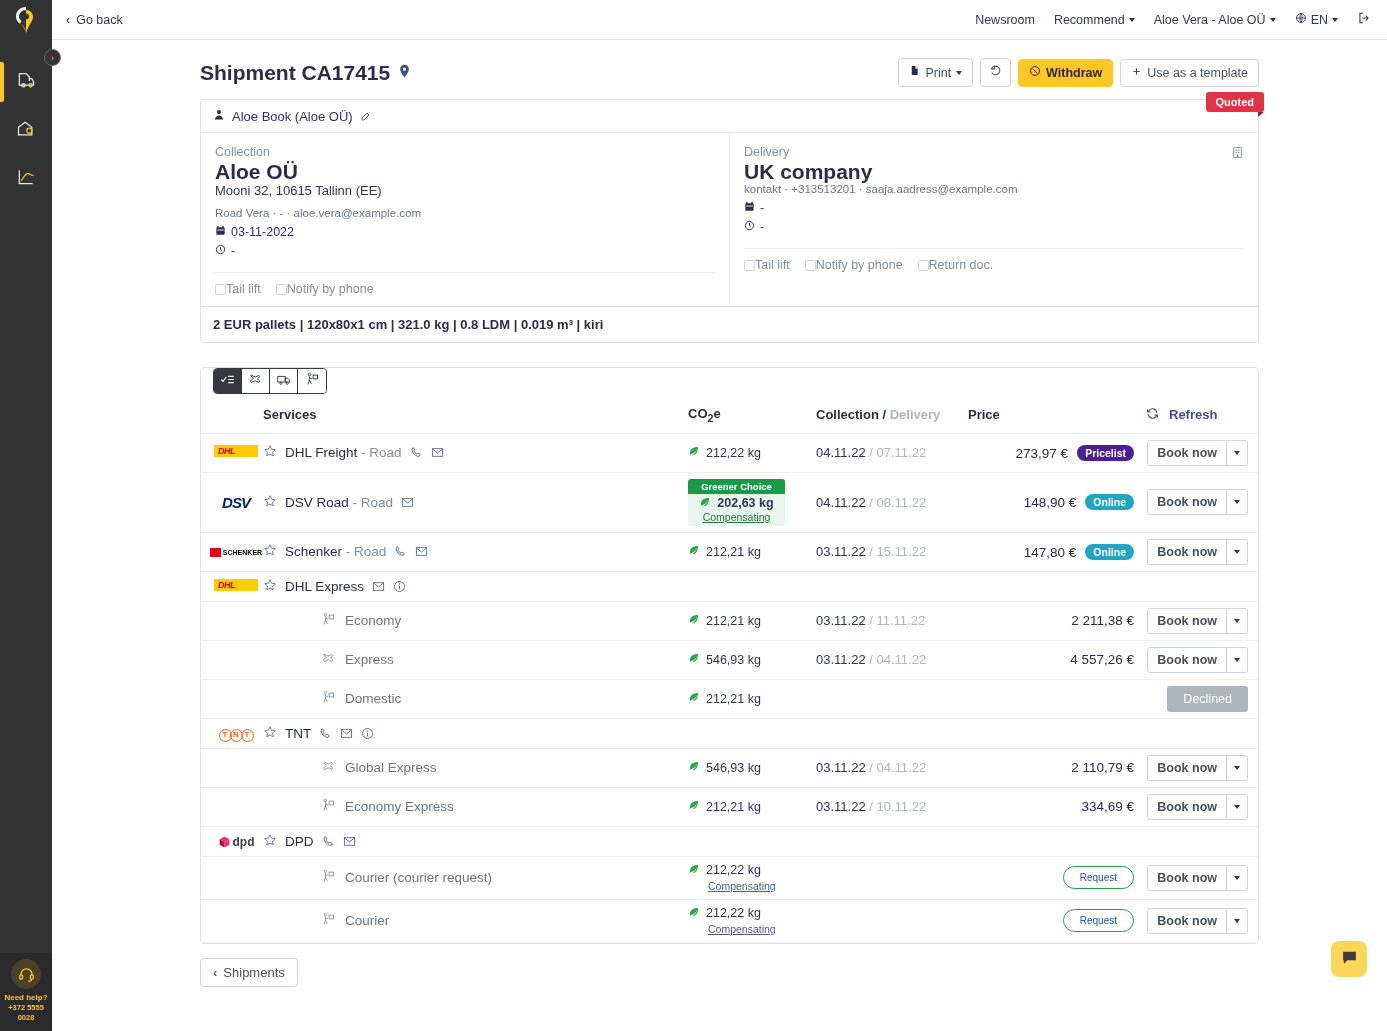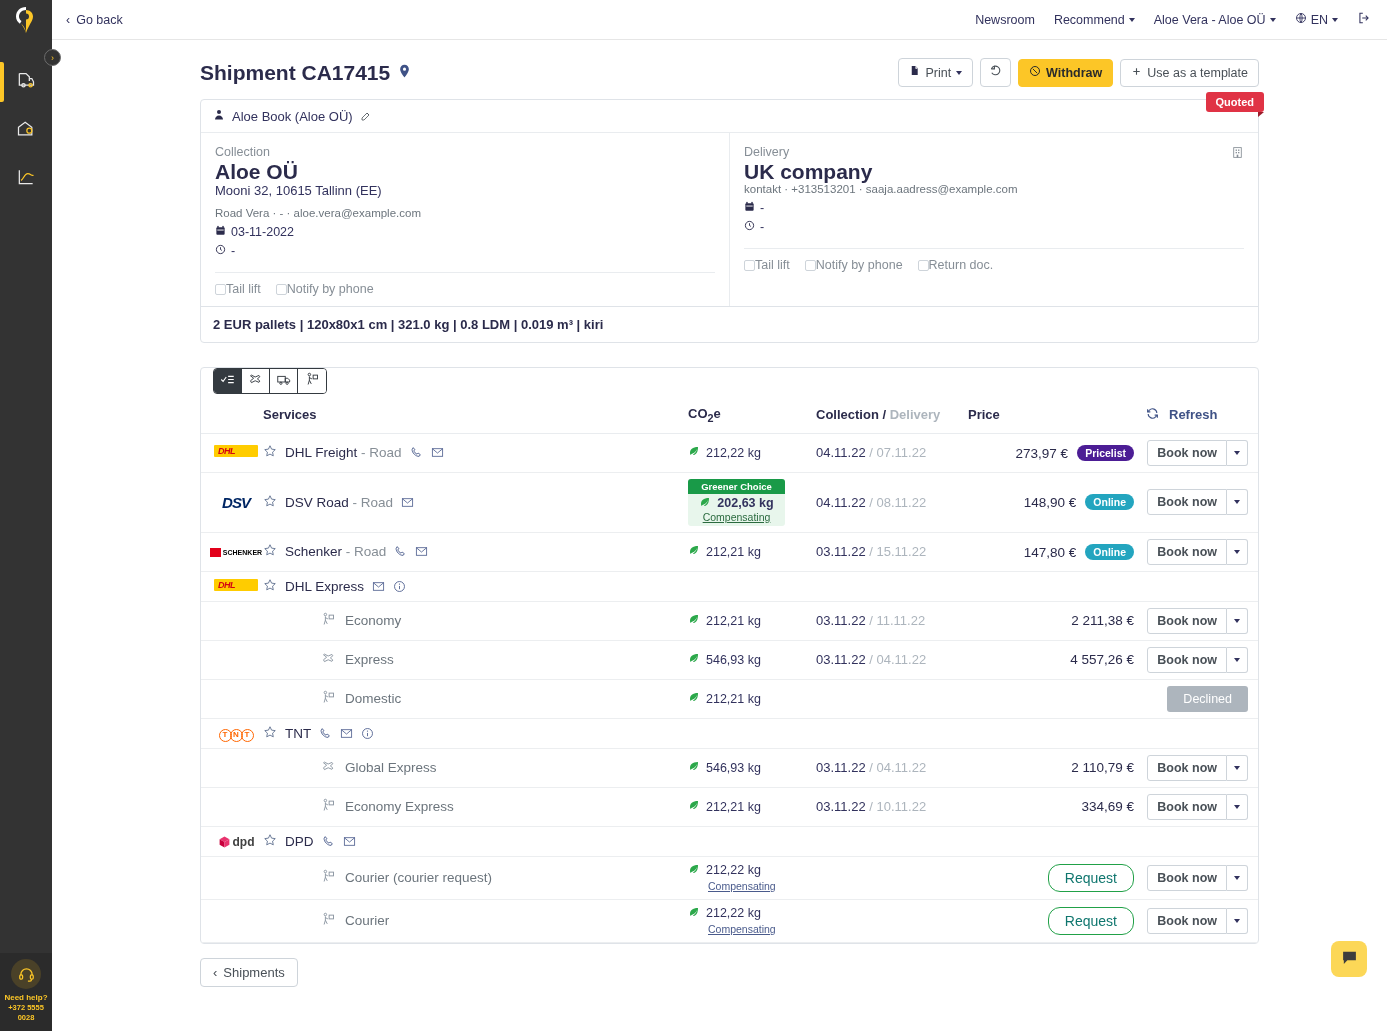--- a/index.html
+++ b/index.html
@@ -153,22 +153,22 @@
   .comp-plain { font-size:10.5px; color:#4a5b8c; text-decoration:underline; cursor:pointer; padding-left:20px;}
 
   .date-main { color:#32325d; }
   .date-sec  { color:#adb5bd; }
 
   .price { font-size:13.5px; color:#2b2b4b; }
   .badge { font-size:10.5px; font-weight:bold; color:#fff; border-radius:9px; padding:2px 8px; margin-left:9px; display:inline-block; vertical-align:1px;}
   .badge.green { background:#4c1d95;}
   .badge.teal  { background:#23a5bf;}
   .req-btn {
-    border:1px solid #21a148; color:#0f766e; background:#fff; border-radius:12px;
-    padding:5px 16px; font-size:14px; cursor:pointer; font-family:inherit;
+    border:1px solid #21a148; color:#1d4ed8; background:#fff; border-radius:12px;
+    padding:5px 16px; font-size:10px; cursor:pointer; font-family:inherit;
   }
   .book-group { display:inline-flex; }
   .book-btn {
     border:1px solid #ced4da; background:#fff; color:#495057; font-size:12.5px;
     padding:5px 9px; border-radius:3px 0 0 3px; cursor:pointer; font-family:inherit;font-weight:bold;
   }
   .book-caret {
     border:1px solid #ced4da; border-left:none; background:#fff; width:21px;
     border-radius:0 3px 3px 0; display:flex; align-items:center; justify-content:center; cursor:pointer;
   }

